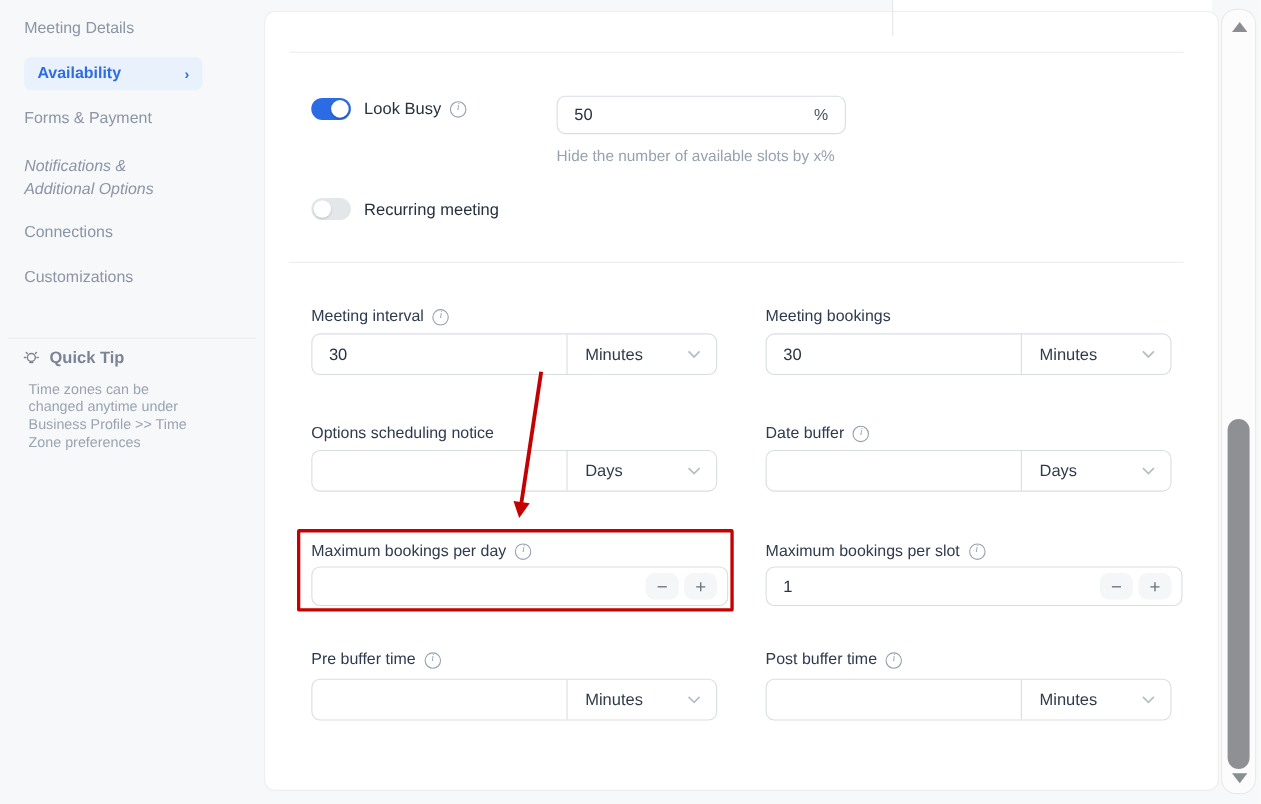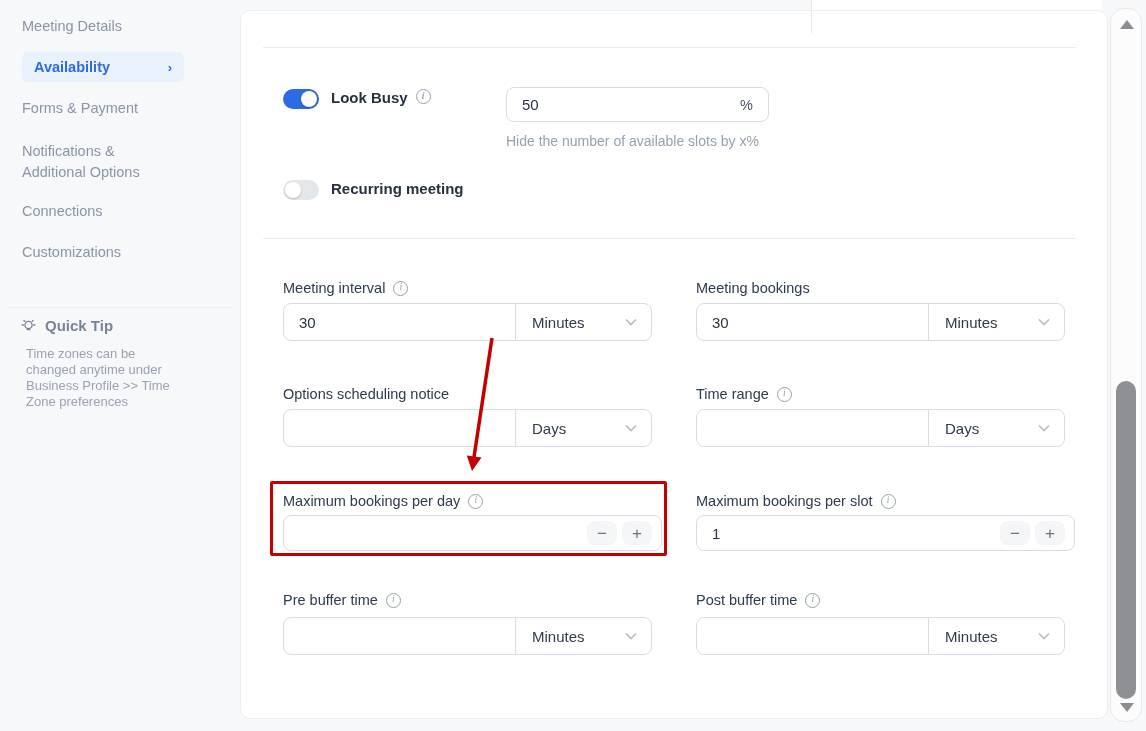--- a/index.html
+++ b/index.html
@@ -27,22 +27,22 @@
 
   
   .toggle { position:absolute; width:36px; height:20px; border-radius:10px; cursor:pointer; }
   .toggle .knob { position:absolute; top:2px; width:16px; height:16px; border-radius:50%; background:#ffffff;
       box-shadow:0 1px 2px rgba(0,0,0,.25); }
   .toggle.on { background:#2b6be4; }
   .toggle.on .knob { left:18px; }
   .toggle.off { background:#e4e7ea; }
   .toggle.off .knob { left:2px; box-shadow:0 1px 2px rgba(0,0,0,.18); }
 
-  .row-label { position:absolute; display:flex; align-items:flex-start; gap:8px; height:20px;
-      font-size:15px; color:#27303f; font-weight:700; }
+  .row-label { position:absolute; display:flex; align-items:center; gap:8px; height:20px;
+      font-size:15px; color:#27303f; font-weight:400; }
   .info-ic { width:15px; height:15px; border:1.2px solid #97a1ae; border-radius:50%; color:#97a1ae;
       font-size:9.5px; line-height:1; display:flex; align-items:center; justify-content:center;
       font-family:"Liberation Serif", serif; font-style:italic; cursor:pointer; flex:none; }
 
   .tbox { position:absolute; background:#fff; border:1px solid #d9dde3; border-radius:8px; display:flex; align-items:center; }
   .tbox input { border:none; outline:none; background:transparent; font-family:"Liberation Sans", sans-serif;
       font-size:15px; color:#2a3342; width:100%; padding:0 15px; height:100%; }
   .suffix { padding-right:15px; color:#4a5462; font-size:14.5px; }
   .helper { position:absolute; font-size:14px; color:#97a1af; }
 
@@ -88,21 +88,21 @@
 <div class="sidebar">
   <div class="side-item" style="top:18px">Meeting Details</div>
 
   <div class="side-item active-pill" style="top:52px">
     <span class="lbl">Availability</span>
     <span class="chev-right">›</span>
   </div>
 
   <div class="side-item" style="top:100px">Forms &amp; Payment</div>
 
-  <div class="side-item" style="top:141px; width:152px; line-height:21px;">Notifications &amp; Additional Options</div>
+  <div class="side-item" style="top:141px; width:152px; line-height:21px;font-style:italic;">Notifications &amp; Additional Options</div>
 
   <div class="side-item" style="top:203px">Connections</div>
 
   <div class="side-item" style="top:244px">Customizations</div>
 
   <div class="side-divider"></div>
 
   <div class="quicktip-head">
     <svg width="17" height="17" viewBox="0 0 17 17">
       <g fill="none" stroke="#7b8494" stroke-width="1.3" stroke-linecap="round">
@@ -179,21 +179,21 @@
     <div class="gin"><input type="text" value="" style=""></div>
     <div class="gsel">
       <span>Days</span>
       <svg class="chev-down" width="12" height="8" viewBox="0 0 12 8">
         <polyline points="1,1.5 6,6.5 11,1.5" fill="none" stroke="#b7bdc7" stroke-width="1.6"></polyline>
         </svg>
     </div>
   </div>
 
   <div class="field-label" style="left:455px; top:374px;">
-    <span>Time range</span>
+    <span>Date buffer</span>
     <span class="info-ic">i</span>
   </div>
   <div class="group" style="left:455px; top:398px;">
     <div class="gin"><input type="text" value="" style=""></div>
     <div class="gsel">
       <span>Days</span>
       <svg class="chev-down" width="12" height="8" viewBox="0 0 12 8">
         <polyline points="1,1.5 6,6.5 11,1.5" fill="none" stroke="#b7bdc7" stroke-width="1.6"></polyline>
         </svg>
     </div>

